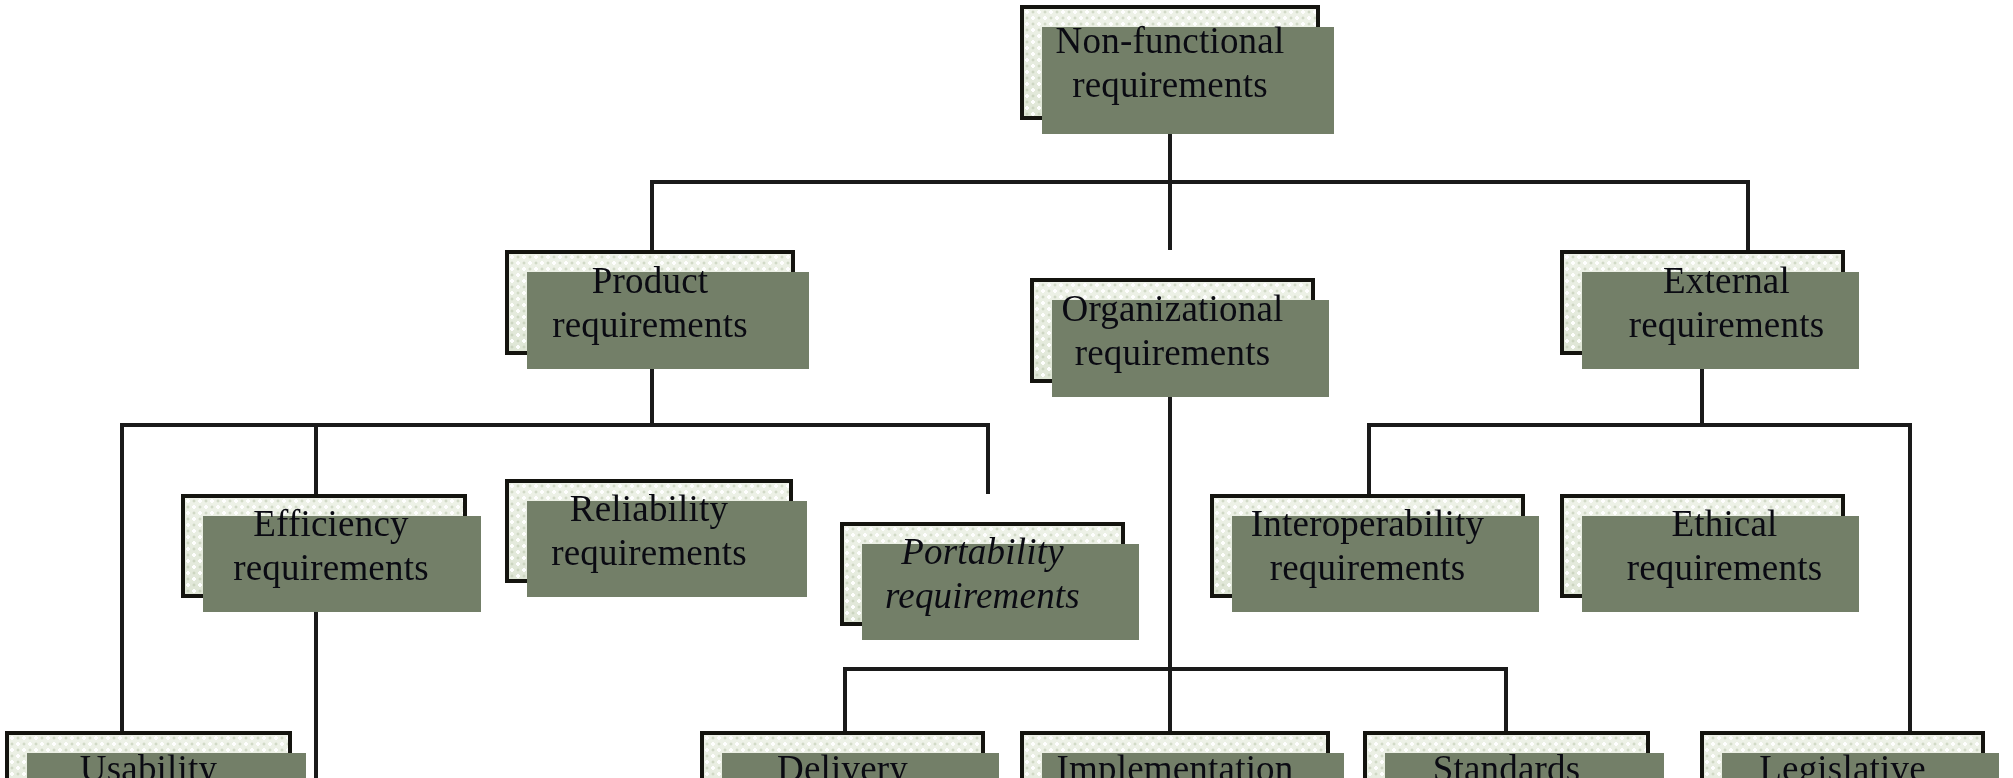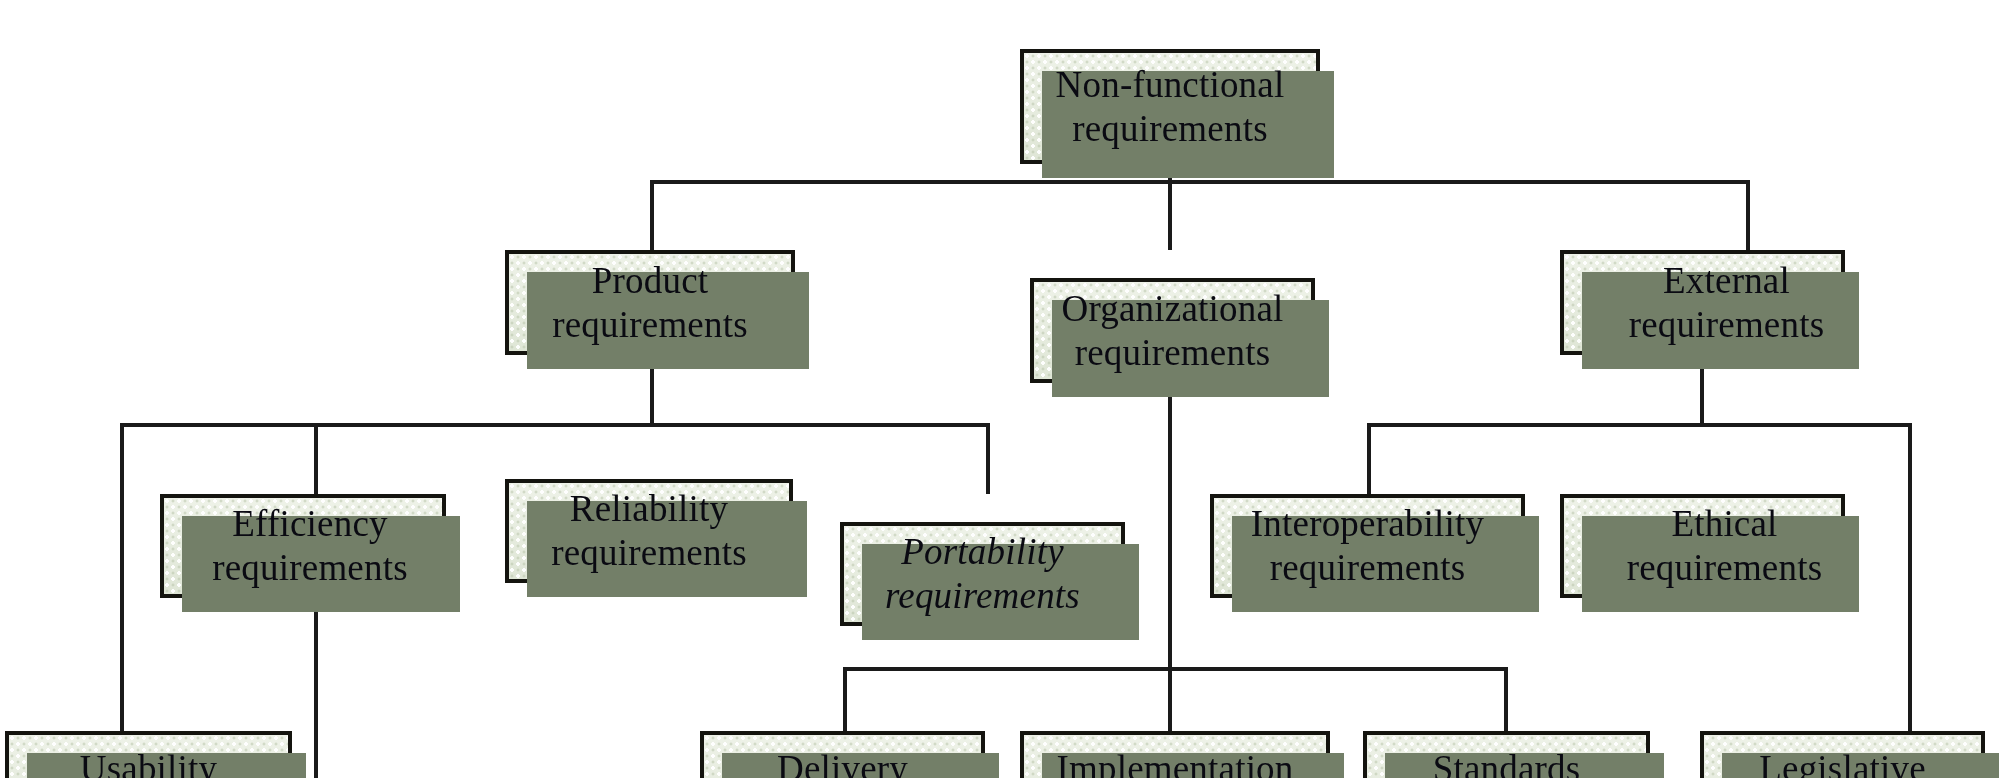--- a/index.html
+++ b/index.html
@@ -89,37 +89,37 @@
       <div class="line v" style="left: 1367px; top: 423px; height: 71px;"></div>
       <div class="line v" style="left: 1908px; top: 423px; height: 312px;"></div>
       <div class="line v" style="left: 1168px; top: 355px; height: 376px;"></div>
       <div class="line h" style="left: 843px; top: 667px; width: 665px;"></div>
       <div class="line v" style="left: 843px; top: 667px; height: 68px;"></div>
       <div class="line v" style="left: 1504px; top: 667px; height: 68px;"></div>
       <div class="line v" style="left: 1168px; top: 667px; height: 68px;"></div>
       <div class="line v" style="left: 314px; top: 598px; height: 180px;"></div>
     </div>
   <div id="nodes">
-      <div class="node" style="left: 1020px; top: 5px; width: 300px; height: 115px; margin-top: 44px;">
+      <div class="node" style="left: 1020px; top: 5px; width: 300px; height: 115px;">
         <span class="label">Non-functional
 requirements</span>
       </div>
       <div class="node" style="left: 505px; top: 250px; width: 290px; height: 105px;">
         <span class="label">Product
 requirements</span>
       </div>
       <div class="node" style="left: 1030px; top: 250px; width: 285px; height: 105px; margin-top: 28px;">
         <span class="label">Organizational
 requirements</span>
       </div>
       <div class="node" style="left: 1560px; top: 250px; width: 285px; height: 105px; padding-left: 48px;">
         <span class="label">External
 requirements</span>
       </div>
-      <div class="node" style="left: 160px; top: 494px; width: 286px; height: 104px; padding-left: 14px;">
+      <div class="node" style="left: 181px; top: 494px; width: 286px; height: 104px; padding-left: 14px;">
         <span class="label">Efficiency
 requirements</span>
       </div>
       <div class="node" style="left: 505px; top: 479px; width: 288px; height: 104px;">
         <span class="label">Reliability
 requirements</span>
       </div>
       <div class="node" style="left: 840px; top: 522px; width: 285px; height: 104px; font-style: italic;">
         <span class="label">Portability
 requirements</span>

